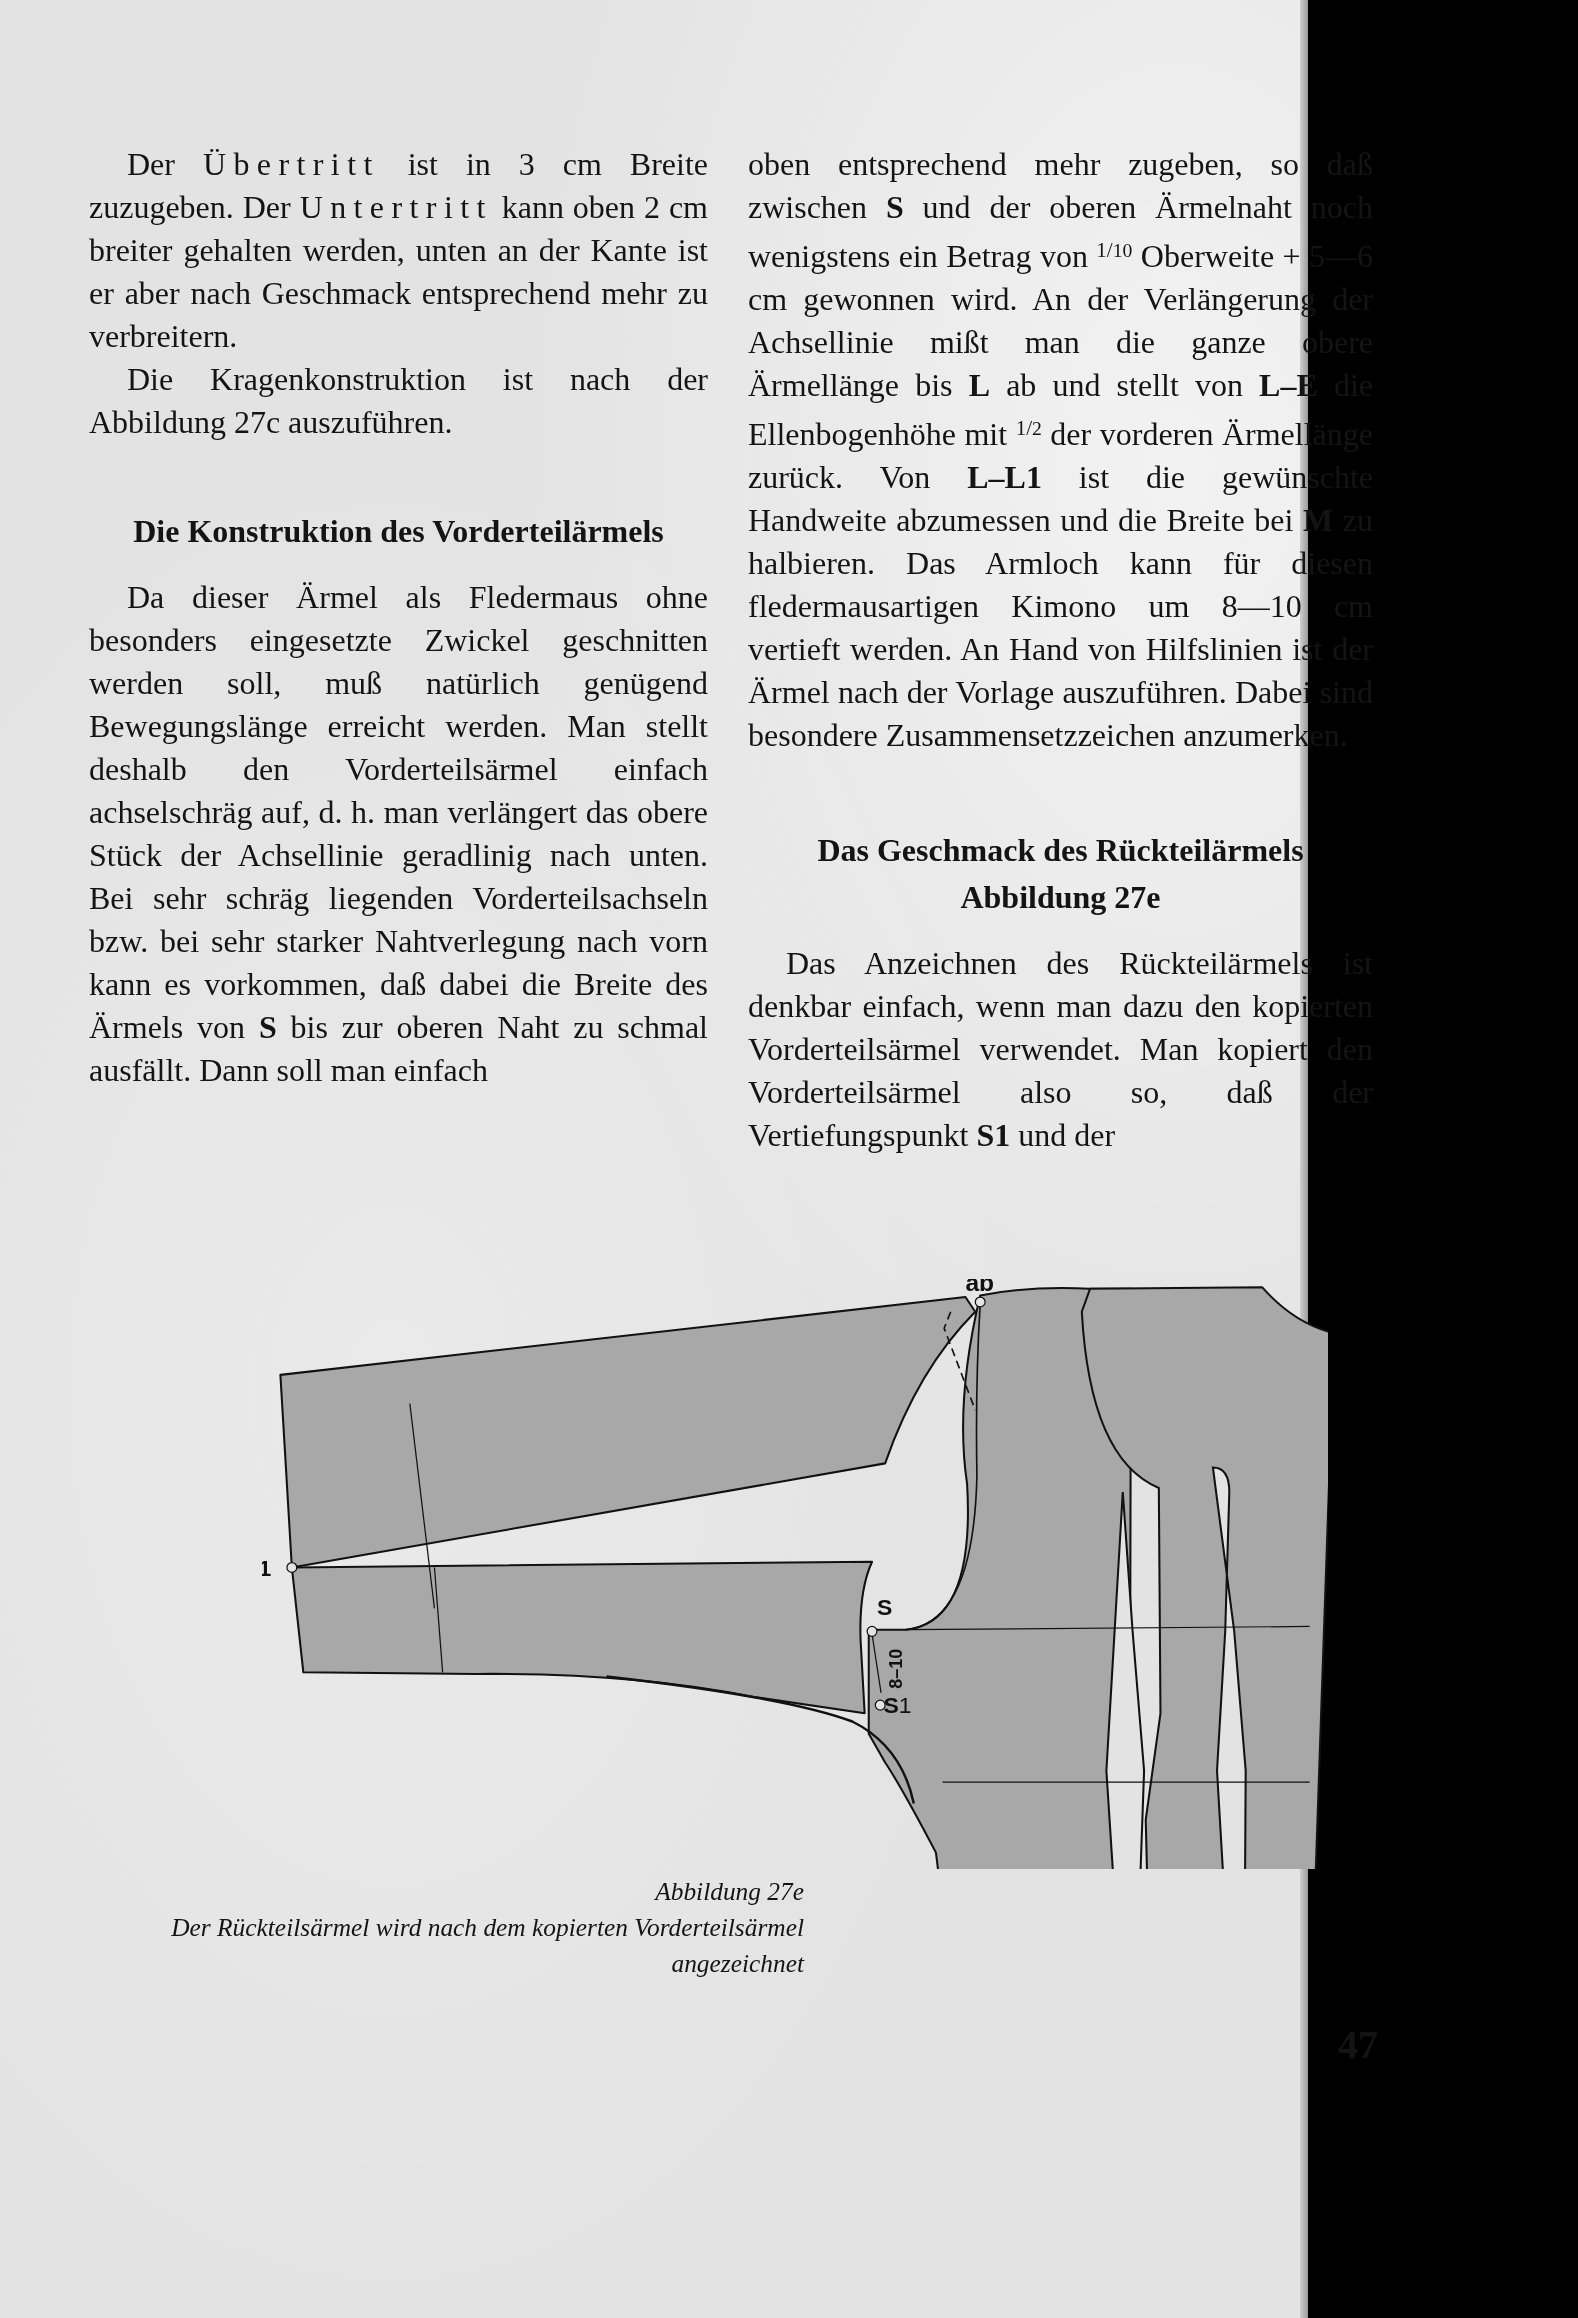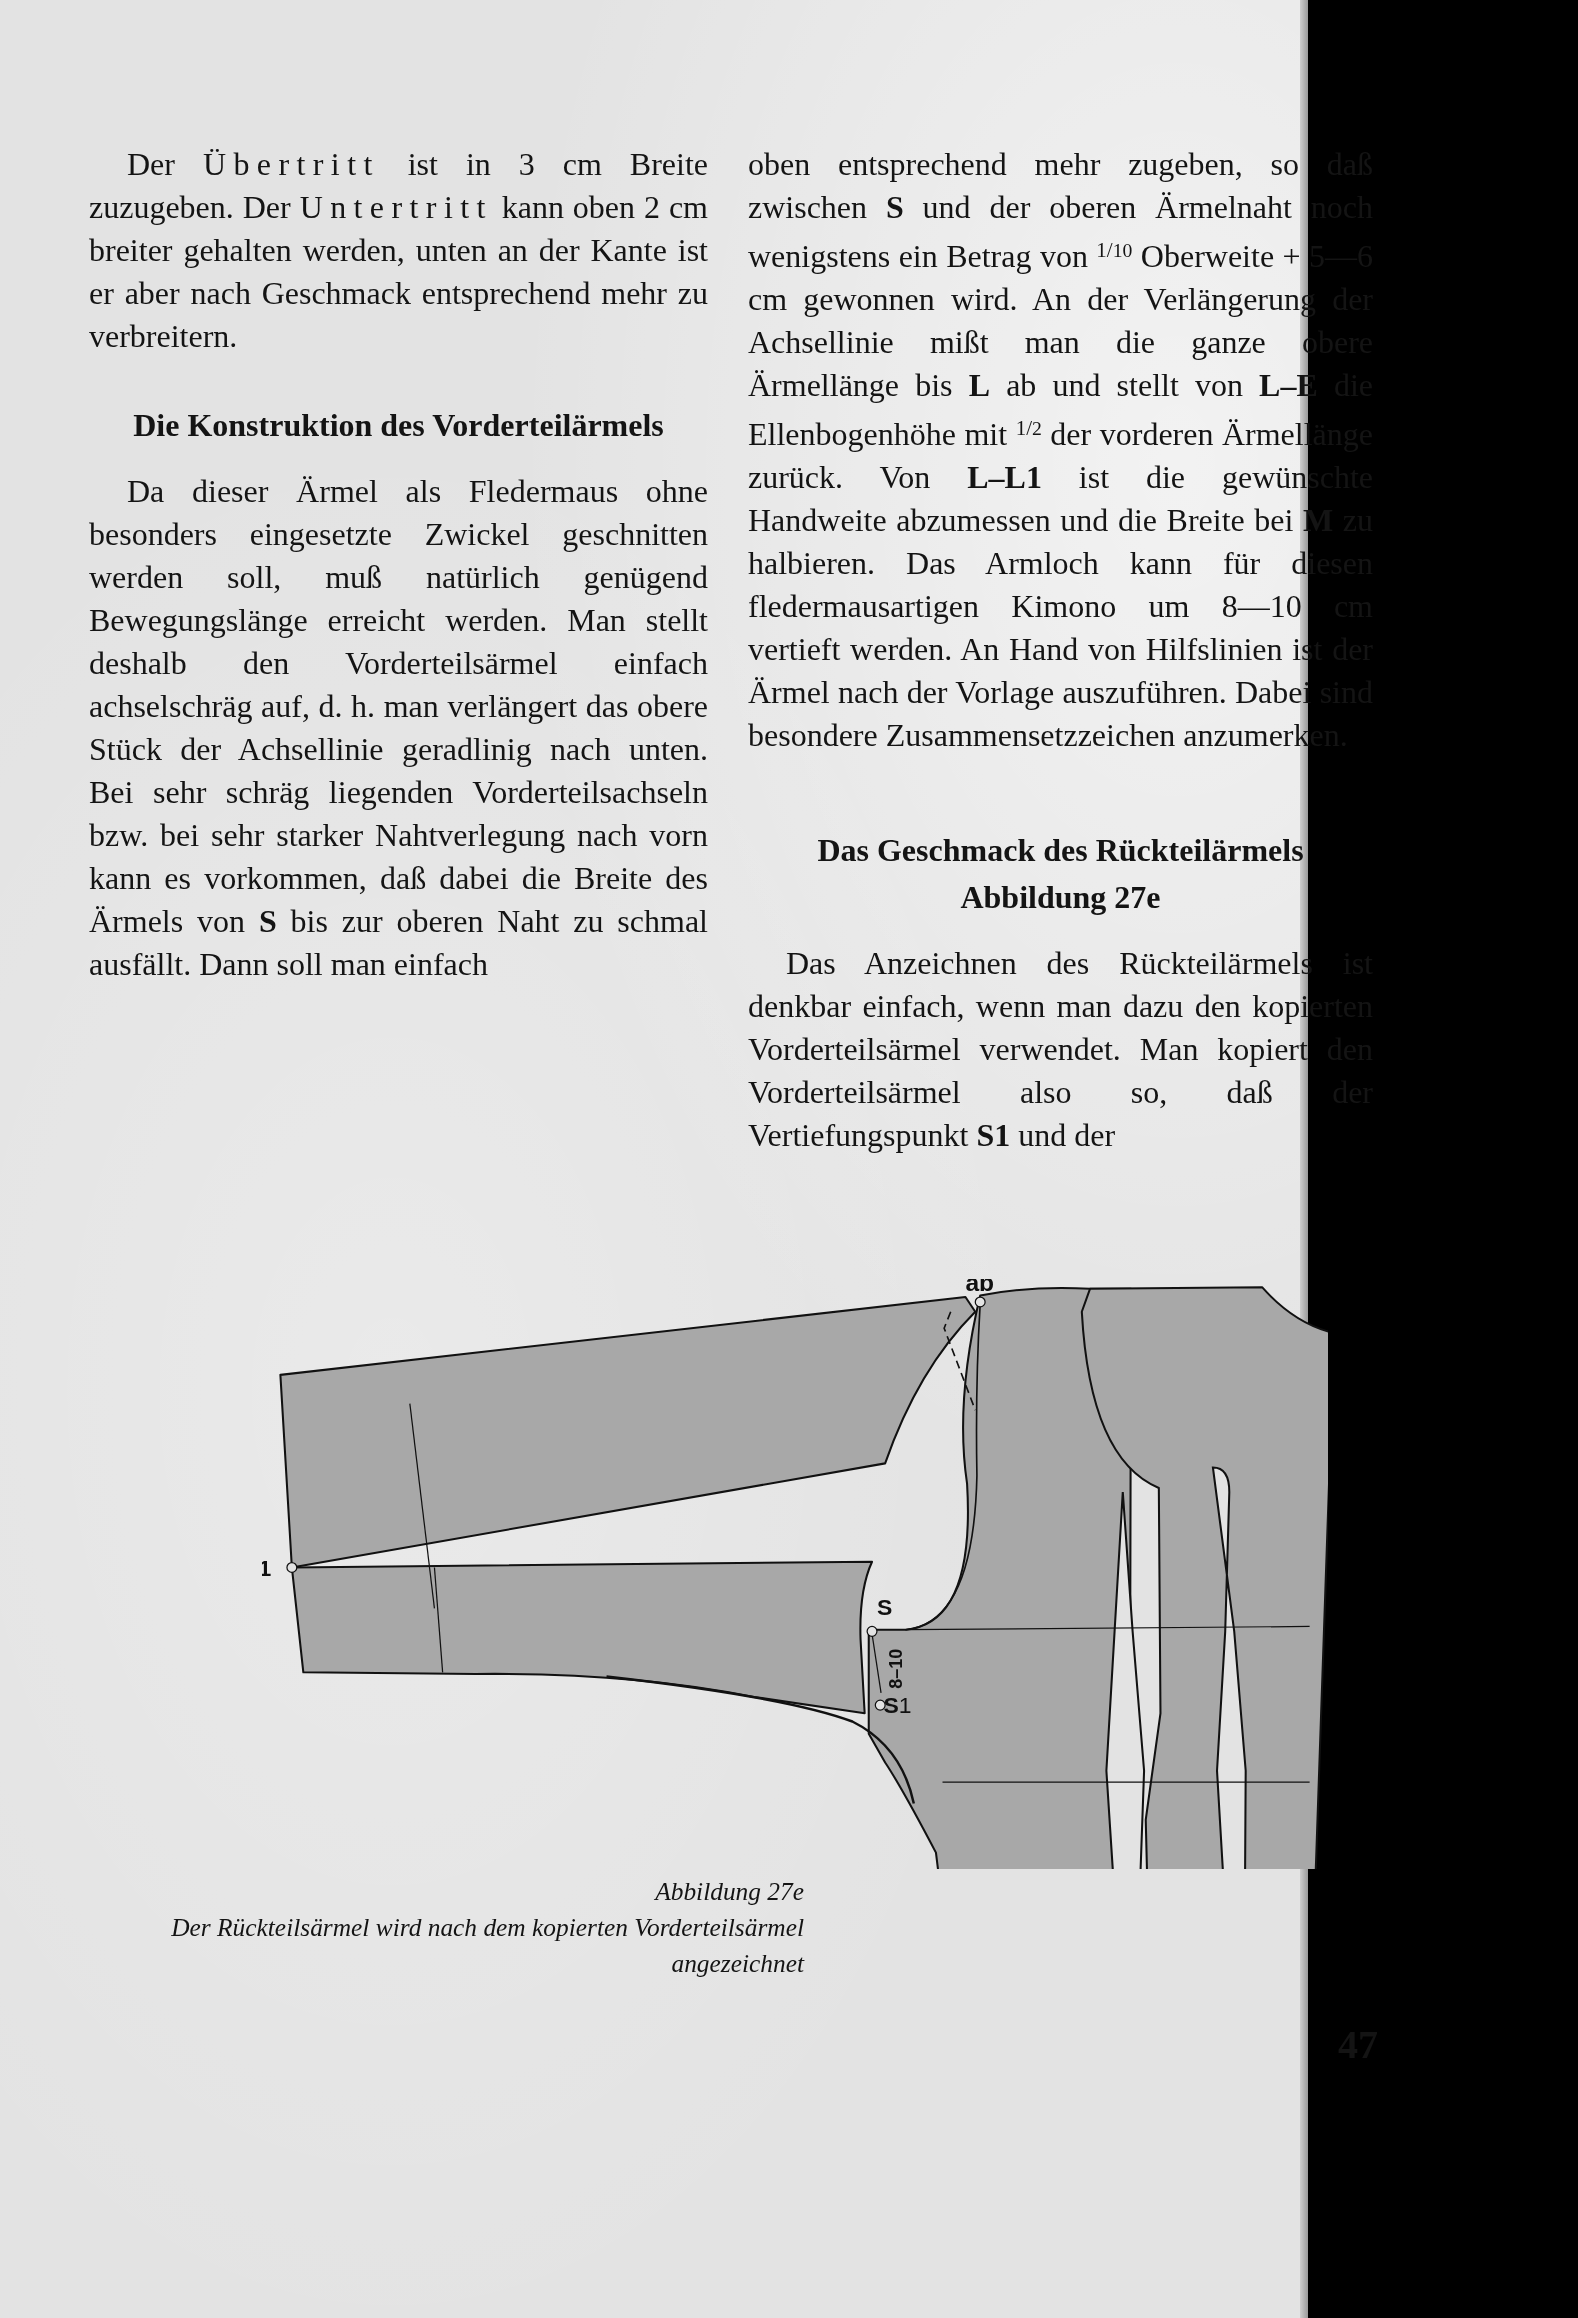--- a/index.html
+++ b/index.html
@@ -25,21 +25,21 @@
     text-align: justify; hyphens: manual;
   }
   .col p { margin: 0; text-indent: 38px; }
   .col p.noindent { text-indent: 0; }
   .col-left { left: 89px; top: 143px; width: 619px; }
   .col-right { left: 748px; top: 143px; width: 625px; }
   .heading {
     font-weight: bold; text-align: center; text-indent: 0 !important;
     font-size: 32px; line-height: 43px;
   }
-  .heading-block { margin-top: 46px; margin-bottom: 23px; }
+  .heading-block { margin-top: 66px; margin-bottom: 23px; }
   .heading-block .heading + .heading { margin-top: 4.9px; }
   .spaced { letter-spacing: 7.4px; }
   b { font-weight: bold; }
   .frac { font-size: 21px; vertical-align: 9.8px; margin-top: 18px; }
   .frac-den { font-size: 19.7px; }
   .diagram {
     position: absolute; left: 262px; top: 1279px; width: 1066px; height: 590px;
   }
   .caption {
     position: absolute; left: 92px; top: 1873px; width: 712px;
@@ -52,20 +52,21 @@
   .dlabel { font-family: "Liberation Sans", "DejaVu Sans", sans-serif; font-weight: bold; fill: #111; }
 </style>
 </head>
 <body>
 
 <div class="page">
   <div class="page-edge"></div>
 
   <div class="col col-left">
     <p><span>Der </span><span class="spaced">Übertritt</span><span> ist in 3 cm Breite zuzugeben. Der </span><span class="spaced">Untertritt</span><span> kann oben 2 cm breiter gehalten werden, unten an der Kante ist er aber nach Geschmack entsprechend mehr zu verbreitern.</span></p>
+    <p>Die Kragenkonstruktion ist nach der Abbildung 27c auszuführen.</p>
     <div class="heading-block">
       <div class="heading">Die Konstruktion des Vorderteilärmels</div>
     </div>
     <p><span>Da dieser Ärmel als Fledermaus ohne besonders eingesetzte Zwickel geschnitten werden soll, muß natürlich genügend Bewegungslänge erreicht werden. Man stellt deshalb den Vorderteilsärmel einfach achselschräg auf, d. h. man verlängert das obere Stück der Achsellinie geradlinig nach unten. Bei sehr schräg liegenden Vorderteilsachseln bzw. bei sehr starker Nahtverlegung nach vorn kann es vorkommen, daß dabei die Breite des Ärmels von </span><b>S</b><span> bis zur oberen Naht zu schmal ausfällt. Dann soll man einfach</span></p>
   </div>
 
   <div class="col col-right">
     <p class="noindent"><span>oben entsprechend mehr zugeben, so daß zwischen </span><b>S</b><span> und der oberen Ärmelnaht noch wenigstens ein Betrag von </span><span class="frac"><span>1</span>/<span class="frac-den">10</span></span><span> Oberweite + 5—6 cm gewonnen wird. An der Verlängerung der Achsellinie mißt man die ganze obere Ärmellänge bis </span><b>L</b><span> ab und stellt von </span><b>L–E</b><span> die Ellenbogenhöhe mit </span><span class="frac"><span>1</span>/<span class="frac-den">2</span></span><span> der vorderen Ärmellänge zurück. Von </span><b>L–L1</b><span> ist die gewünschte Handweite abzumessen und die Breite bei </span><b>M</b><span> zu halbieren. Das Armloch kann für diesen fledermausartigen Kimono um 8—10 cm vertieft werden. An Hand von Hilfslinien ist der Ärmel nach der Vorlage auszuführen. Dabei sind besondere Zusammensetzzeichen anzumerken.</span></p>
     <div class="heading-block" style="margin-top:72px;">
       <div class="heading">Das Geschmack des Rückteilärmels</div>

